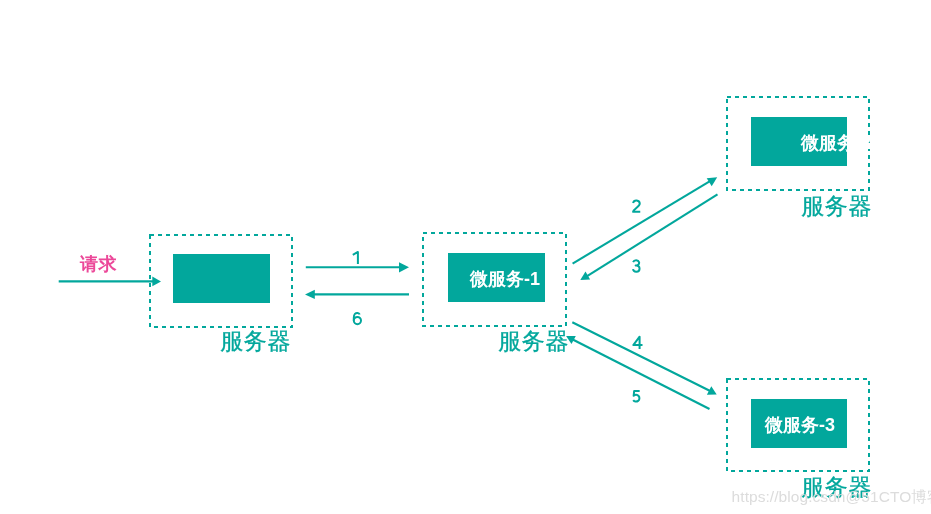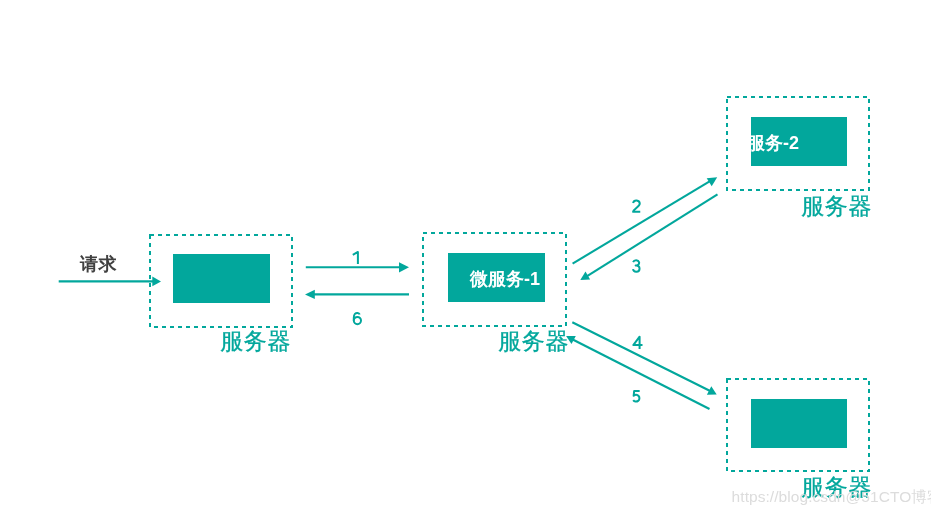--- a/index.html
+++ b/index.html
@@ -8,21 +8,21 @@
        -webkit-font-smoothing:antialiased;}
   #stage{position:relative;width:931px;height:514px;background:#fff;overflow:hidden;}
   svg.layer{position:absolute;left:0;top:0;width:931px;height:514px;}
   .node-label{position:absolute;color:#ffffff;
             display:flex;align-items:center;justify-content:center;
             font-weight:bold;font-size:18px;line-height:18px;}
   .node-label.two-char{letter-spacing:1.6px;text-indent:1.6px;}
   .server-label{position:absolute;color:#02a79c;font-size:23px;text-align:right;
                 white-space:nowrap;line-height:17px;letter-spacing:0.6px;text-indent:0.6px;
                 -webkit-text-stroke:0.3px #02a79c;}
-  .entry-label{position:absolute;color:#404040;font-size:18px;font-weight:bold;
+  .entry-label{position:absolute;color:#ec4899;font-size:18px;font-weight:bold;
                white-space:nowrap;line-height:18px;letter-spacing:0.4px;}
   .watermark{position:absolute;color:#dcdcdc;font-size:15.5px;white-space:nowrap;
              line-height:15.5px;letter-spacing:0.06px;}
 </style>
 </head>
 <body>
 
 <div id="stage">
 
   <svg class="layer" viewBox="0 0 931 514" shape-rendering="crispEdges">
@@ -99,21 +99,22 @@
       <use x="352.8" y="250.8" href="#dg1"></use>
       <use x="632.5" y="199.5" href="#dg2"></use>
       <use x="632.5" y="259.0" href="#dg3"></use>
       <use x="633.4" y="335.7" href="#dg4"></use>
       <use x="632.7" y="389.9" href="#dg5"></use>
       <use x="352.8" y="311.8" href="#dg6"></use>
     </g>
   </svg>
 
   <div class="node-label" style="left:448px;top:254px;width:114px;height:49px;">微服务-1</div>
-  <div class="node-label" style="left:716px;top:118px;width:96px;height:49px;text-align:right;">微服务-2</div>
+  <div class="node-label" style="left:788px;top:118px;width:96px;height:49px;text-align:right;">微服务-2</div>
+  <div class="node-label" style="left:752px;top:400px;width:96px;height:49px;">微服务-3</div>
 
   <div class="server-label" style="left:148px;top:333px;width:143px;">服务器</div>
   <div class="server-label" style="left:426px;top:333px;width:143px;">服务器</div>
   <div class="server-label" style="left:729px;top:198px;width:143px;">服务器</div>
   <div class="server-label" style="left:729px;top:479px;width:143px;">服务器</div>
 
   <div class="entry-label" style="left:80px;top:255px;">请求</div>
 
   <div class="watermark" style="left:711.6px;top:489px;padding-left:20px;">https://blog.csdn@51CTO博客</div>
 

